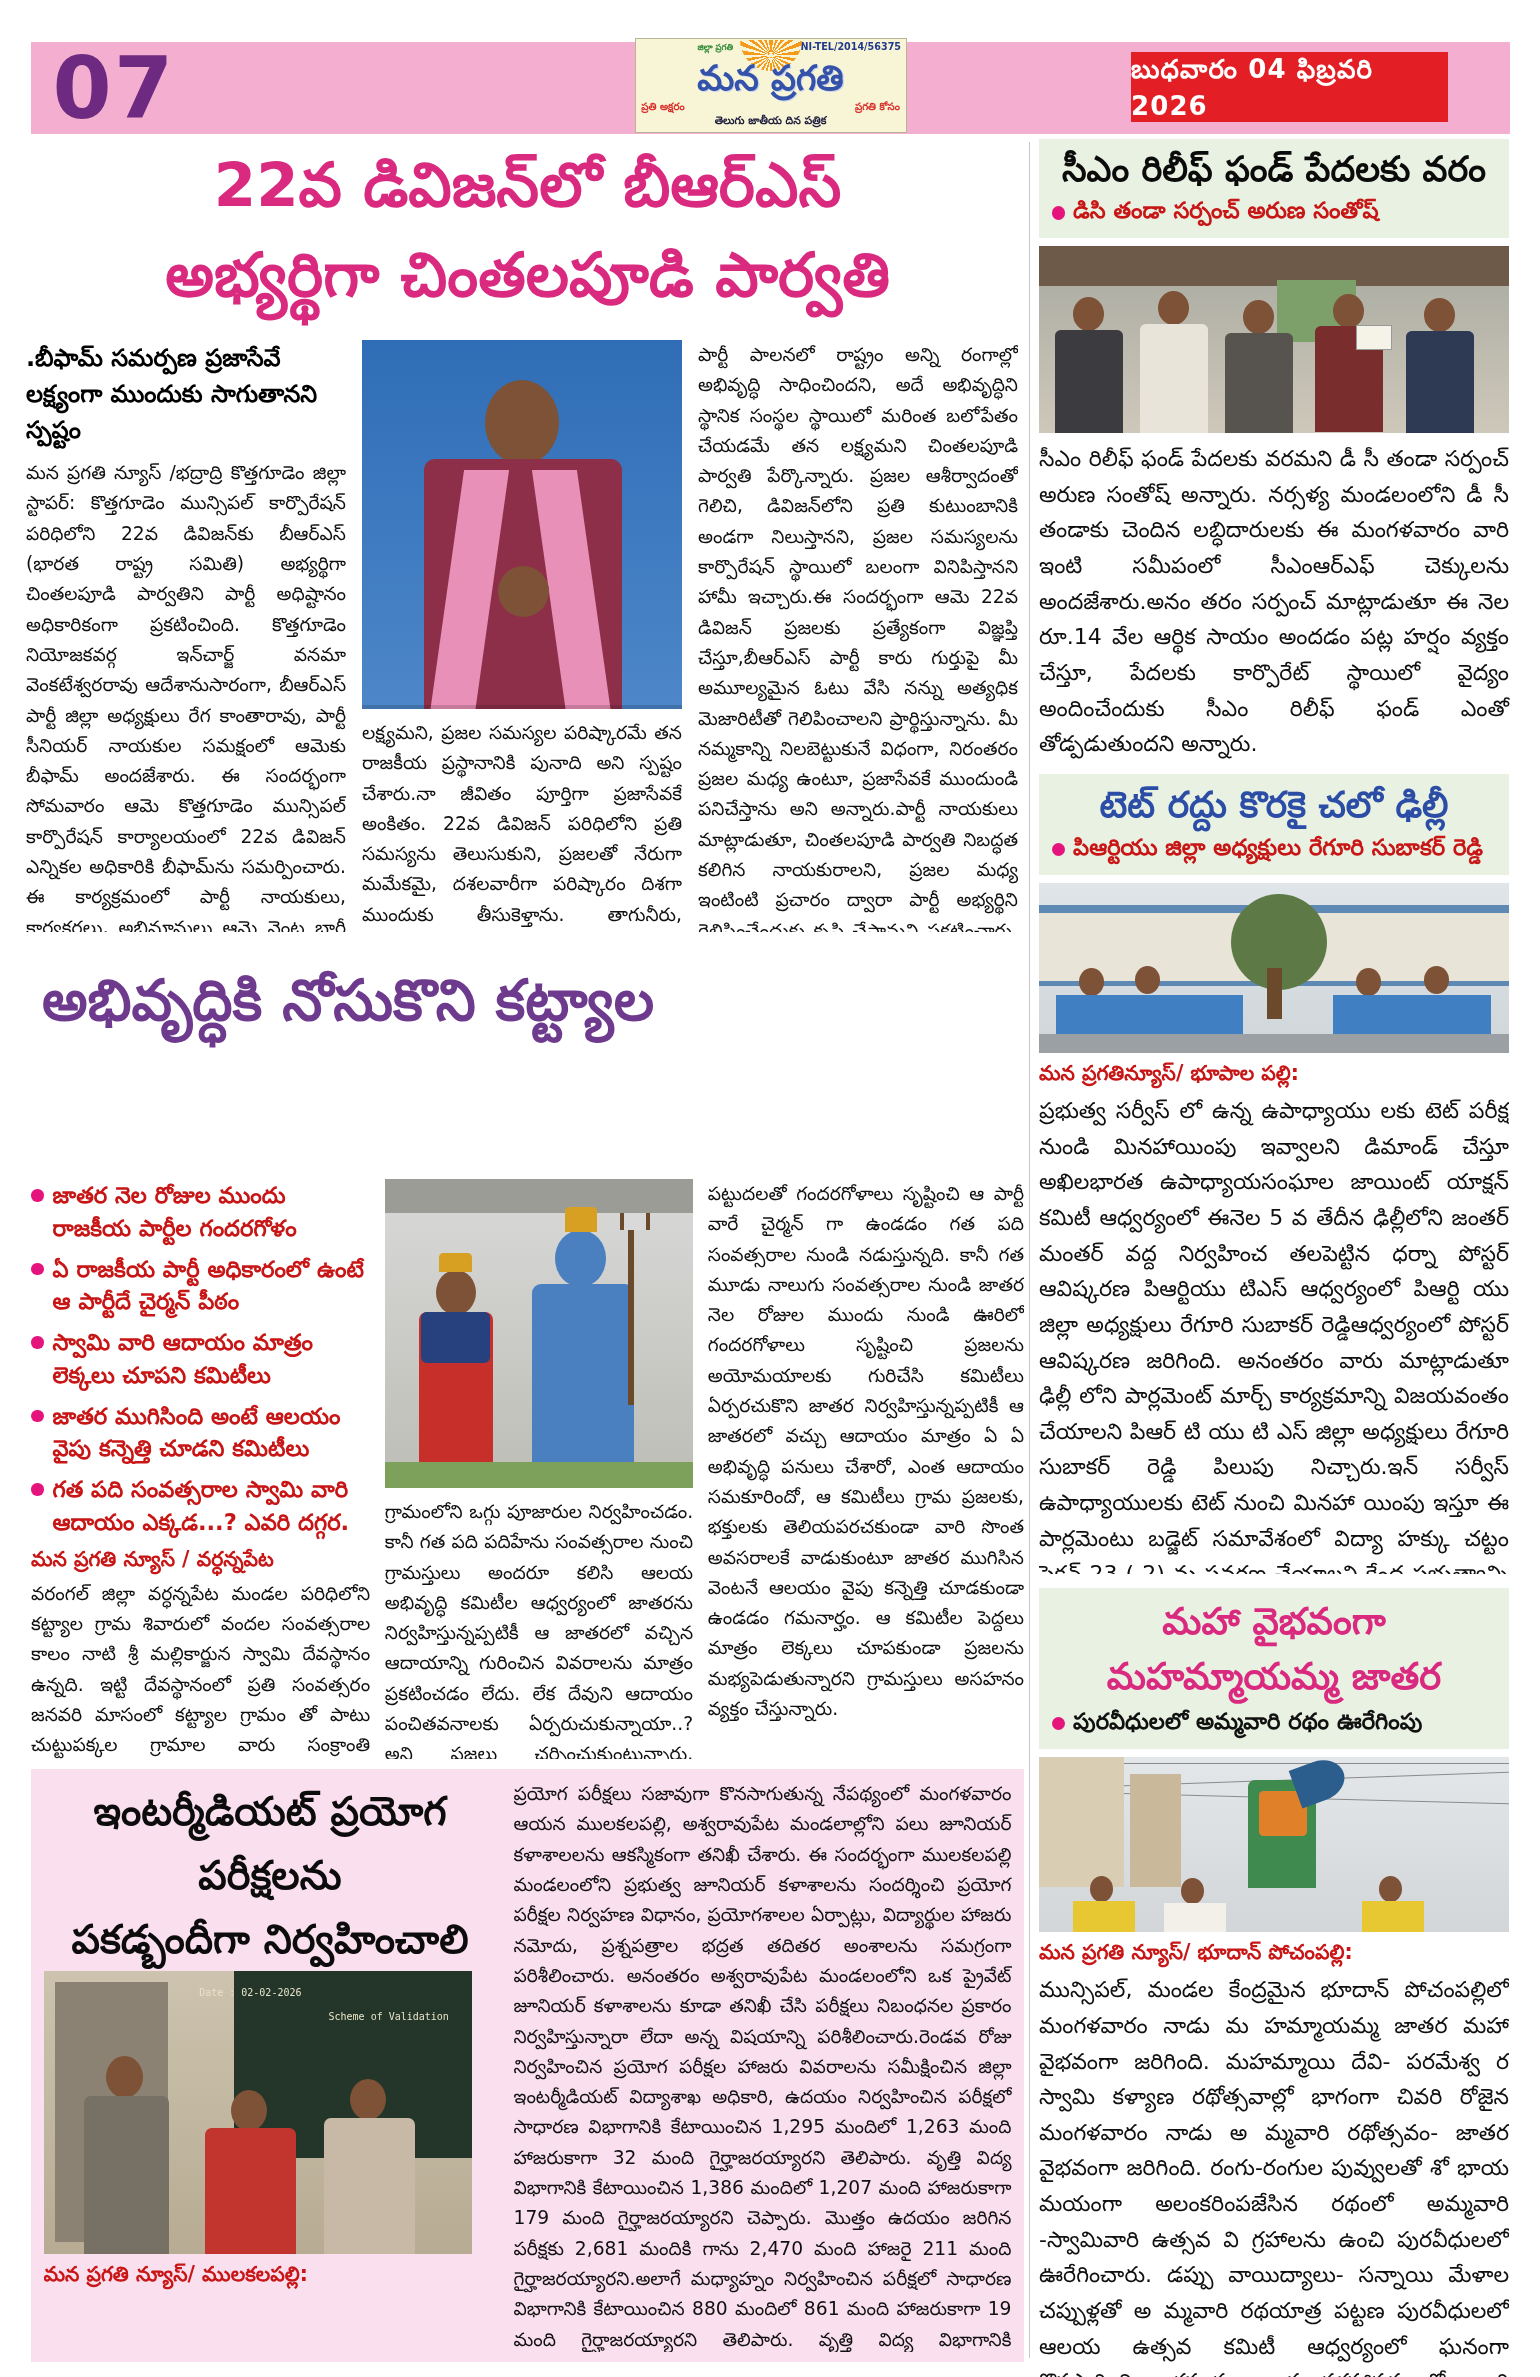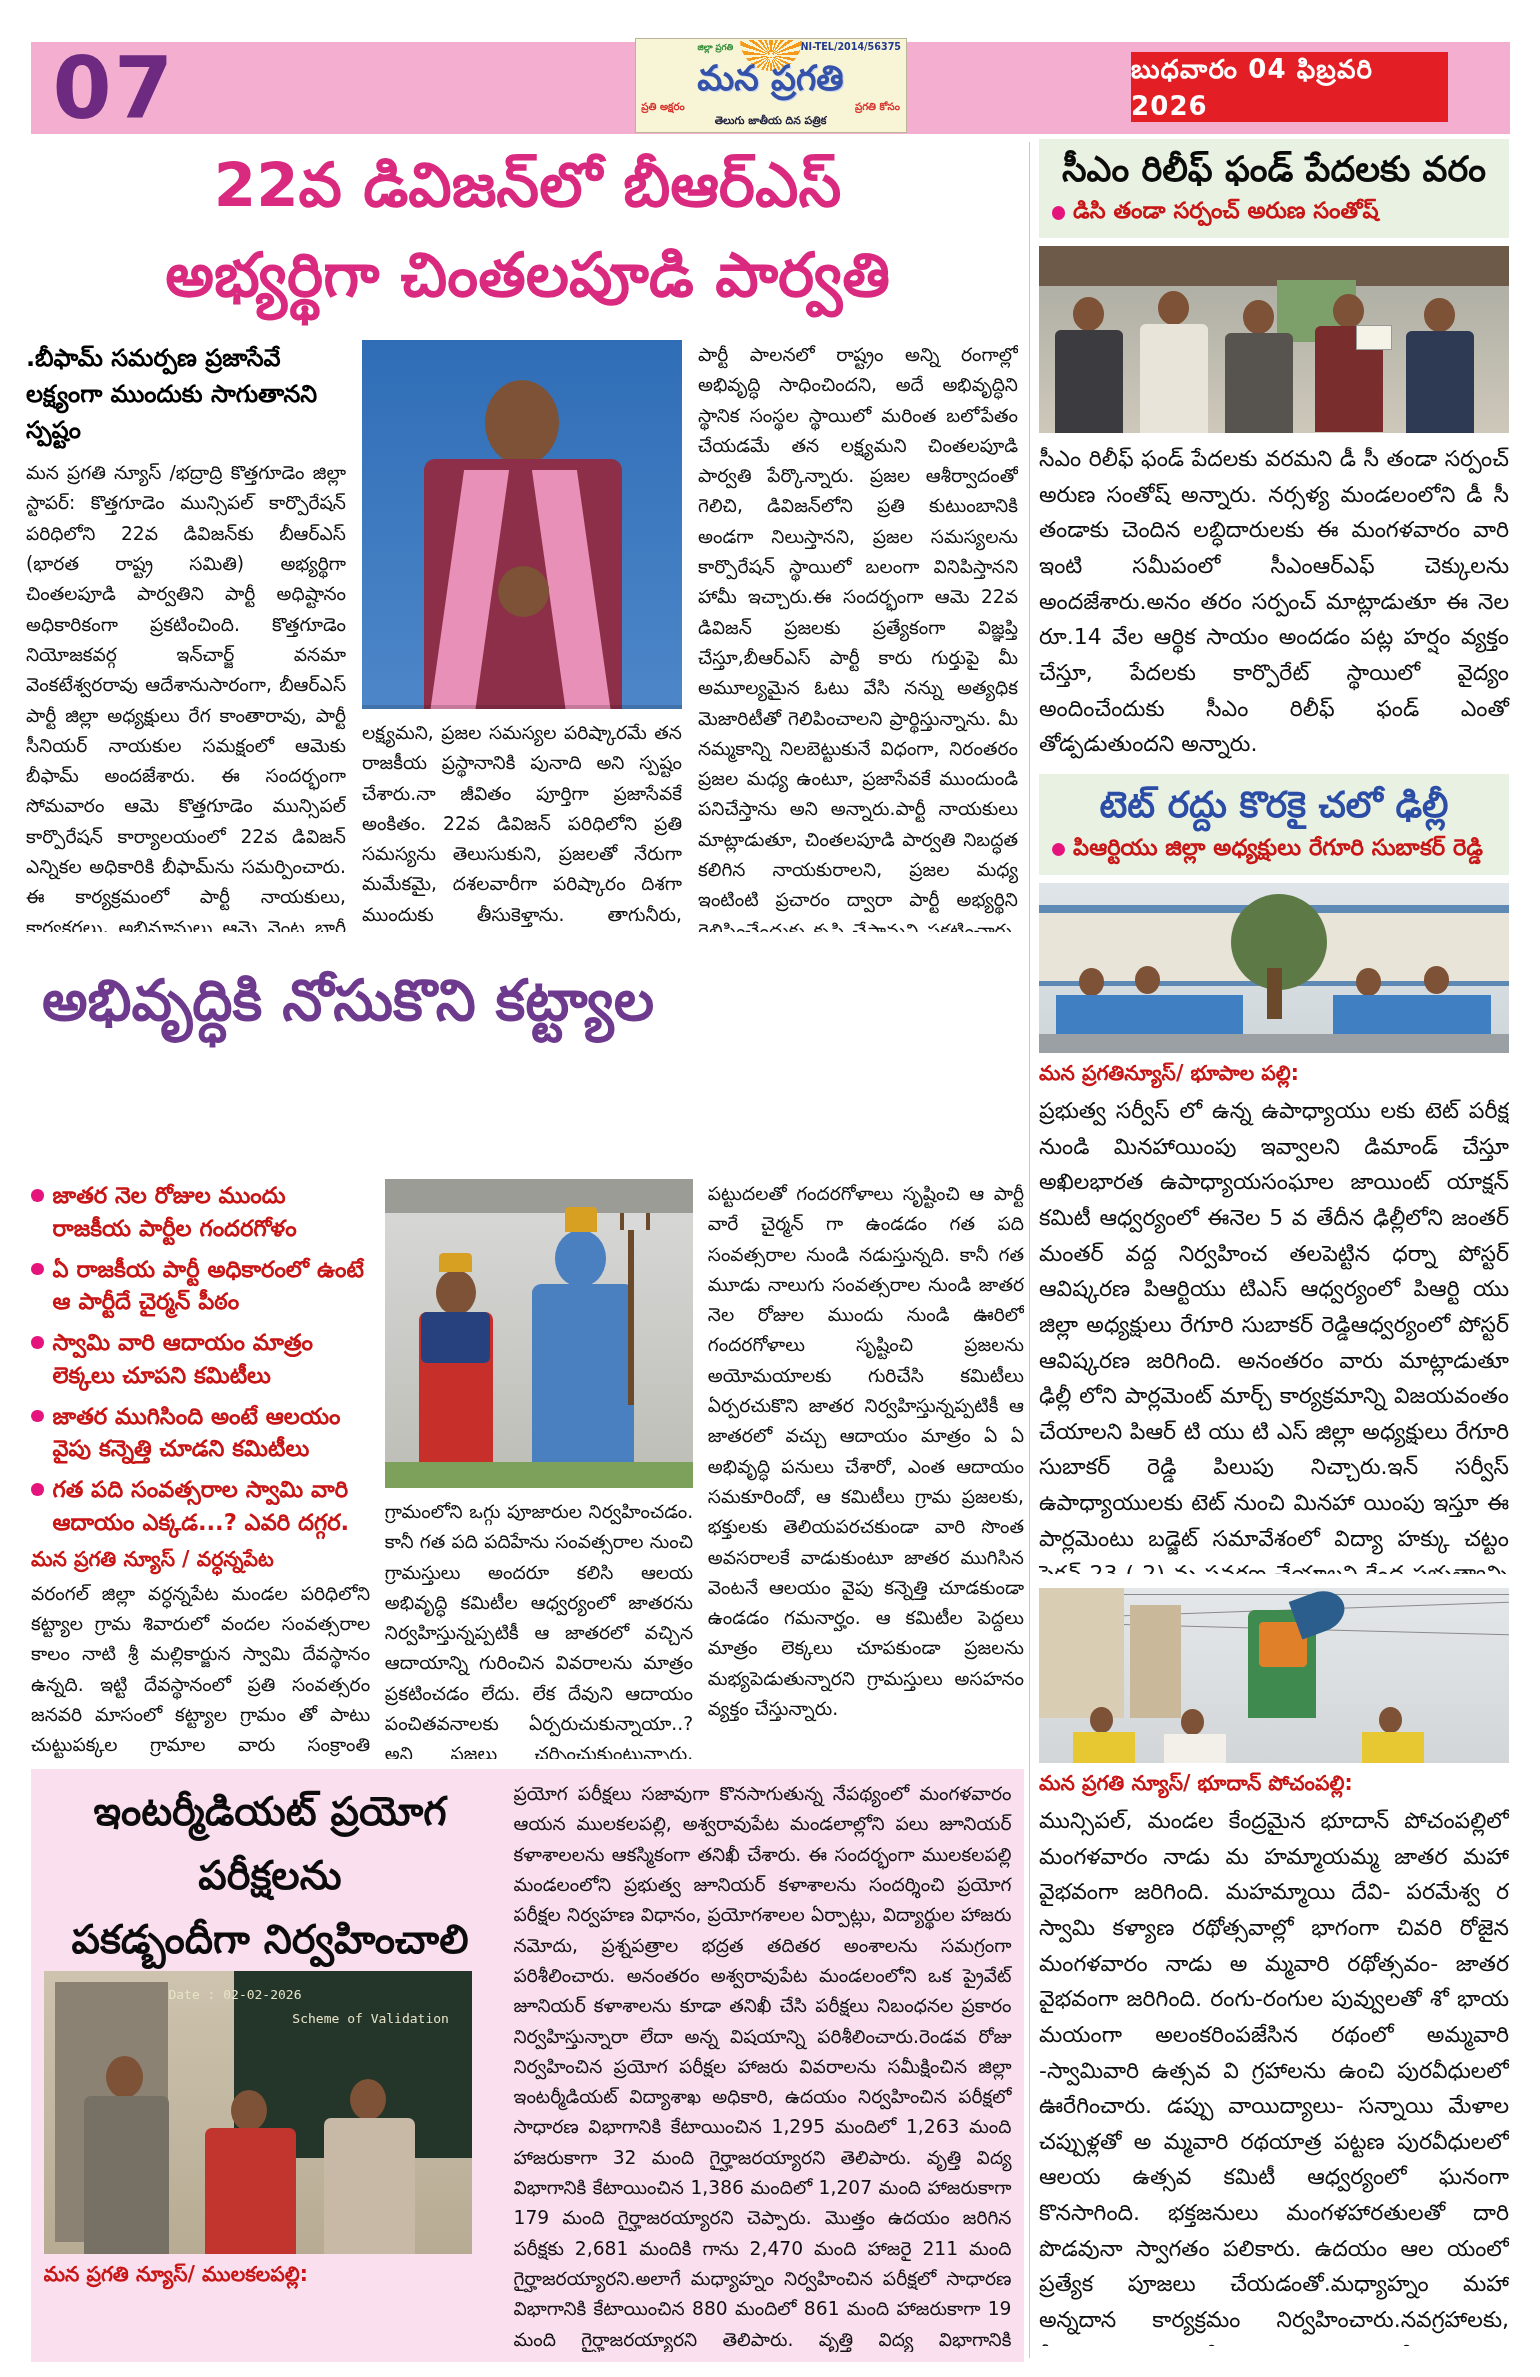--- a/index.html
+++ b/index.html
@@ -54,21 +54,21 @@
   .vdivider{position:absolute;left:1029px;top:142px;width:1.1px;height:2216px;background:#c9c9c9;}
   .panel-green{background:#e9f1e2;padding:5.7px 4.5px;}
   .rh-black{font-size:35px;line-height:1.4;font-weight:800;color:#0b0b0b;text-align:center;}
   .rh-blue{font-size:36px;line-height:1.4;font-weight:800;color:#2c4da6;text-align:center;}
   .rh-pink{font-size:37px;line-height:1.5;font-weight:800;color:#d92a80;text-align:center;}
   .rail .bodytext{font-size:22px;}
   
   .photo{position:relative;overflow:hidden;background:#cfcfcf;}
   .ph-head{position:absolute;border-radius:50%;background:#7d5236;}
   .ph-body{position:absolute;border-radius:11.3px 11.3px 0 0;}
-  .board-text{position:absolute;color:#e8e4c8;font-family:"DejaVu Sans Mono",monospace;font-size:13px;margin-left:9px;}
+  .board-text{position:absolute;color:#e8e4c8;font-family:"DejaVu Sans Mono",monospace;font-size:10px;margin-left:9px;}
   .caption-strip{position:absolute;left:0;right:0;bottom:0;height:4.5px;background:rgba(0,0,0,.15);}
 </style>
 </head>
 <body>
 
 <div class="page">
 
   <div class="band">
     <div class="pageno">07</div>
     <div class="logo">
@@ -230,20 +230,30 @@
       <div class="ph-head" style="left:96px;top:83px;width:25px;height:28px;"></div>
       <div class="ph-head" style="left:317px;top:85px;width:25px;height:28px;"></div>
       <div class="ph-head" style="left:385px;top:83px;width:25px;height:28px;"></div>
       <div style="position:absolute;left:17px;top:112px;width:187px;height:40px;background:#3f7fc2;"></div>
       <div style="position:absolute;left:294px;top:112px;width:158px;height:40px;background:#3f7fc2;"></div>
       <div style="position:absolute;left:0;bottom:0;width:100%;height:19px;background:#9aa0a4;"></div>
     </div>
     <div class="byline" style="margin-top:8px;">మన ప్రగతిన్యూస్/ భూపాల పల్లి:</div>
     <div class="bodytext" style="margin-bottom:13.6px;height:481px;overflow:hidden;">ప్రభుత్వ సర్వీస్ లో ఉన్న ఉపాధ్యాయు లకు టెట్ పరీక్ష నుండి మినహాయింపు ఇవ్వాలని డిమాండ్ చేస్తూ అఖిలభారత ఉపాధ్యాయసంఘాల జాయింట్ యాక్షన్ కమిటీ ఆధ్వర్యంలో ఈనెల 5 వ తేదీన ఢిల్లీలోని జంతర్ మంతర్ వద్ద నిర్వహించ తలపెట్టిన ధర్నా పోస్టర్ ఆవిష్కరణ పిఆర్టియు టిఎస్ ఆధ్వర్యంలో పిఆర్టి యు జిల్లా అధ్యక్షులు రేగూరి సుబాకర్ రెడ్డిఆధ్వర్యంలో పోస్టర్ ఆవిష్కరణ జరిగింది. అనంతరం వారు మాట్లాడుతూ ఢిల్లీ లోని పార్లమెంట్ మార్చ్ కార్యక్రమాన్ని విజయవంతం చేయాలని పిఆర్ టి యు టి ఎస్ జిల్లా అధ్యక్షులు రేగూరి సుబాకర్ రెడ్డి పిలుపు నిచ్చారు.ఇన్ సర్వీస్ ఉపాధ్యాయులకు టెట్ నుంచి మినహా యింపు ఇస్తూ ఈ పార్లమెంటు బడ్జెట్ సమావేశంలో విద్యా హక్కు చట్టం సెక్షన్ 23 ( 2) ను సవరణ చేయాలని కేంద్ర ప్రభుత్వాన్ని డిమాండ్ చేశారు.చట్టం అమలు తేదీకి ముందు నియామకమైన ఉపాధ్యాయుల కేంద్ర ప్రభుత్వ నిబంధన మేరకు ఇప్పటికే ఉద్యోగాల్లో కొనసాగుతున్న ఉపాధ్యాయులకు టెట్ తప్పనిసరి చేయడం సరికాదని అన్నారు. ఈ డిమాండ్ నెరవేరే వరకు ఉద్యమాలు కొనసాగిస్తామని హెచ్చరించారు...ఈ నేపథ్యంలో రాష్ట్ర వ్యాప్త ఉద్యమ కార్యక్రమంలో ఉపాధ్యాయులు పెద్ద సంఖ్యలో పాల్గొని విజయవంతం చేయాలని పిలుపునిచ్చారు...</div>
 
+    <div class="panel-green" style="margin-bottom:8px;">
+      <div class="rh-pink">
+        <div>మహా వైభవంగా</div>
+        <div>మహమ్మాయమ్మ జాతర</div>
+      </div>
+      <div class="kicker black">
+        <span class="dot"></span>
+        <span>పురవీధులలో అమ్మవారి రథం ఊరేగింపు</span>
+      </div>
+    </div>
     <div class="photo" style="width:470px;height:175px;background:linear-gradient(#e4e7ea,#d2d6d9);">
       <div style="position:absolute;left:0;top:5.7px;width:100%;height:1.1px;background:#8a8a8a;"></div>
       <div style="position:absolute;left:0;top:22.6px;width:100%;height:1.1px;background:#8a8a8a;transform:rotate(-2deg);"></div>
       <div style="position:absolute;left:0;top:40px;width:100%;height:1.1px;background:#8a8a8a;transform:rotate(1.5deg);"></div>
       <div style="position:absolute;left:0;top:0;width:85px;height:130px;background:#d9cdb4;"></div>
       <div style="position:absolute;left:91px;top:17px;width:51px;height:113px;background:#c9b89a;"></div>
       <div style="position:absolute;left:209px;top:22.6px;width:68px;height:108px;background:#3f8a4f;border-radius:6.8px 6.8px 0 0;"></div>
       <div style="position:absolute;left:220px;top:34px;width:48px;height:45px;background:#e0812a;border-radius:4.5px;"></div>
       <div style="position:absolute;left:255px;top:4.5px;width:51px;height:40px;background:#2b5e8c;border-radius:0 50% 50% 0;transform:rotate(-20deg);"></div>
       <div class="ph-head" style="left:51px;top:119px;width:22.6px;height:26px;"></div>

